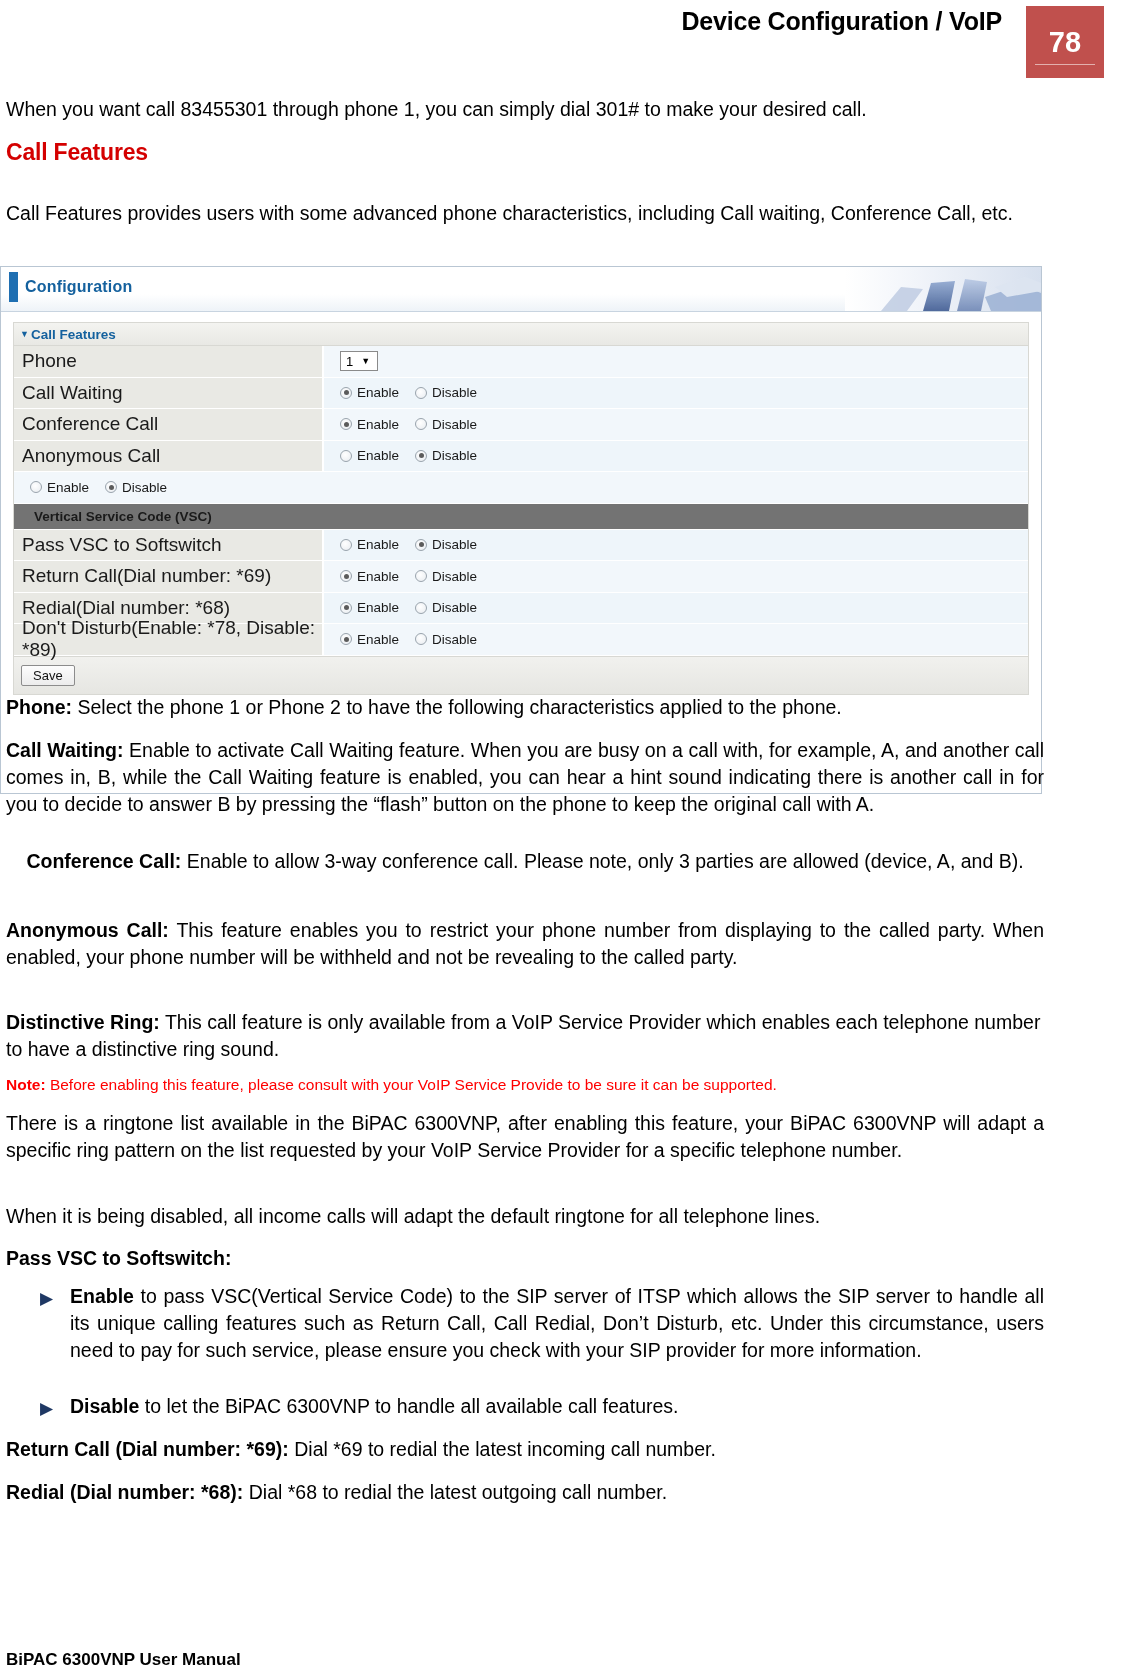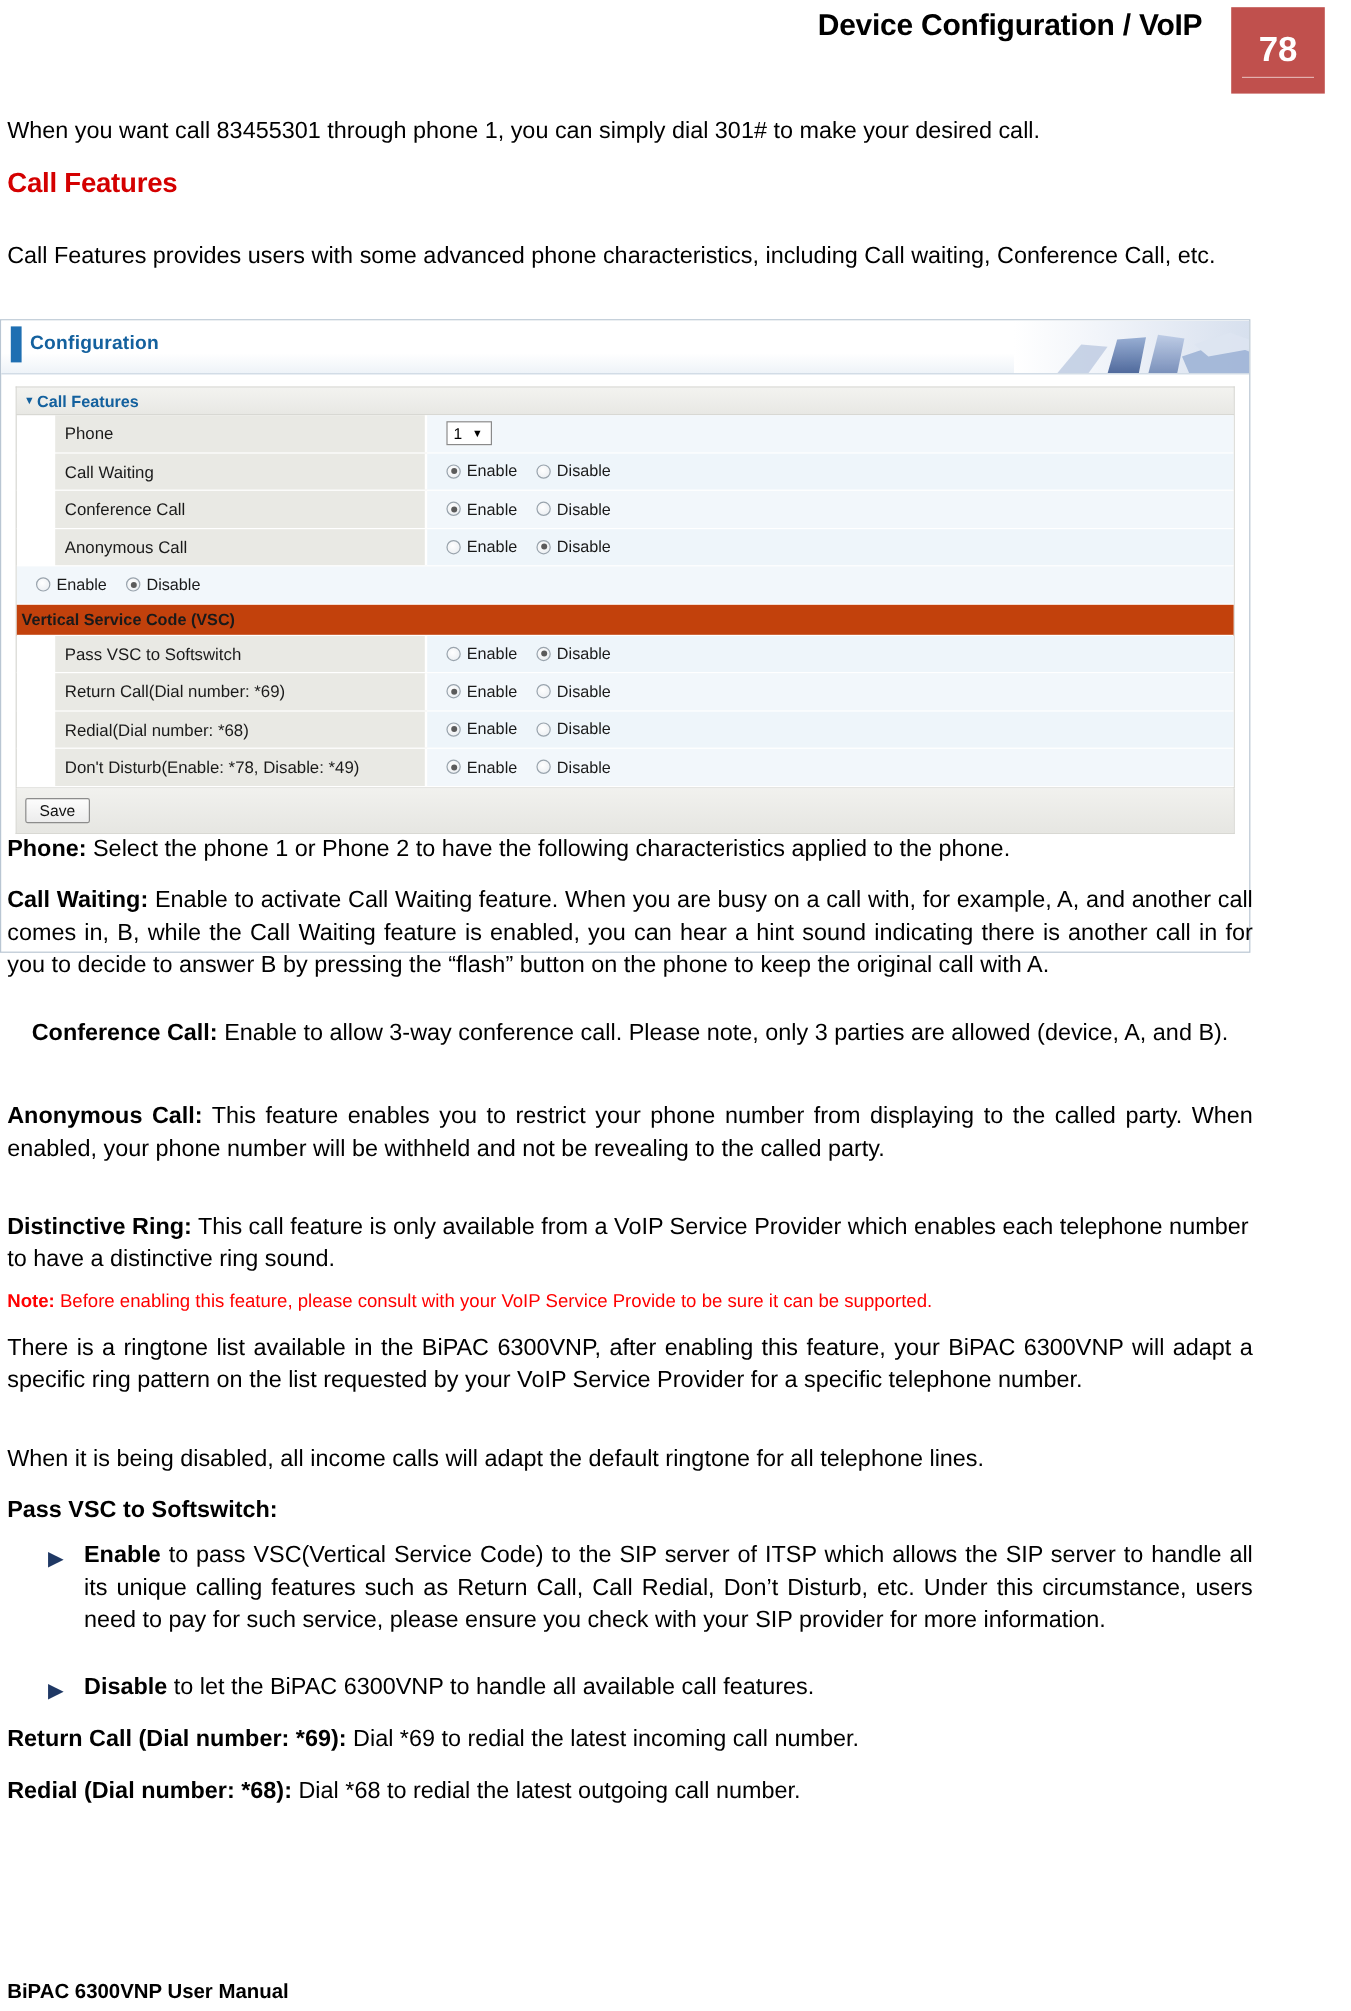--- a/index.html
+++ b/index.html
@@ -204,41 +204,40 @@
     border-bottom: 1px solid #ffffff;
   }
   .cfg-row .lbl {
     width: 310px;
     flex: none;
     background: #e9e9e4;
     display: flex;
     align-items: center;
     padding-left: 8px;
     box-sizing: border-box;
-    font-size: 14px;
+    font-size: 19px;
     color: #1a1a1a;
     border-right: 2px solid #ffffff;
-    margin-left: 32px;
   }
   .cfg-row .val {
     flex: 1;
     background: #f2f7fb;
     display: flex;
     align-items: center;
     padding-left: 16px;
     box-sizing: border-box;
   }
   .cfg-row.alt .val { background: #eef5fa; }
 
   .cfg-subhead {
     display: flex;
     height: 26px;
-    background: #c2410c;
-    align-items: center;
-    padding-left: 4px;
+    background: #737373;
+    align-items: center;
+    padding-left: 20px;
     box-sizing: border-box;
     font-size: 13.5px;
     font-weight: bold;
     color: #1a1a1a;
     border-bottom: 1px solid #ffffff;
   }
 
   
   .mini-select {
     display: inline-flex;
@@ -490,21 +489,21 @@
             </span>
             <span class="radio-opt">
               <span class="radio-dot"></span>
               <span>Disable</span>
             </span>
           </span>
         </div>
       </div>
 
       <div class="cfg-row">
-        <div class="lbl">Don't Disturb(Enable: *78, Disable: *49)</div>
+        <div class="lbl">Don't Disturb(Enable: *78, Disable: *89)</div>
         <div class="val">
           <span class="radio-group">
             <span class="radio-opt">
               <span class="radio-dot checked"></span>
               <span>Enable</span>
             </span>
             <span class="radio-opt">
               <span class="radio-dot"></span>
               <span>Disable</span>
             </span>

